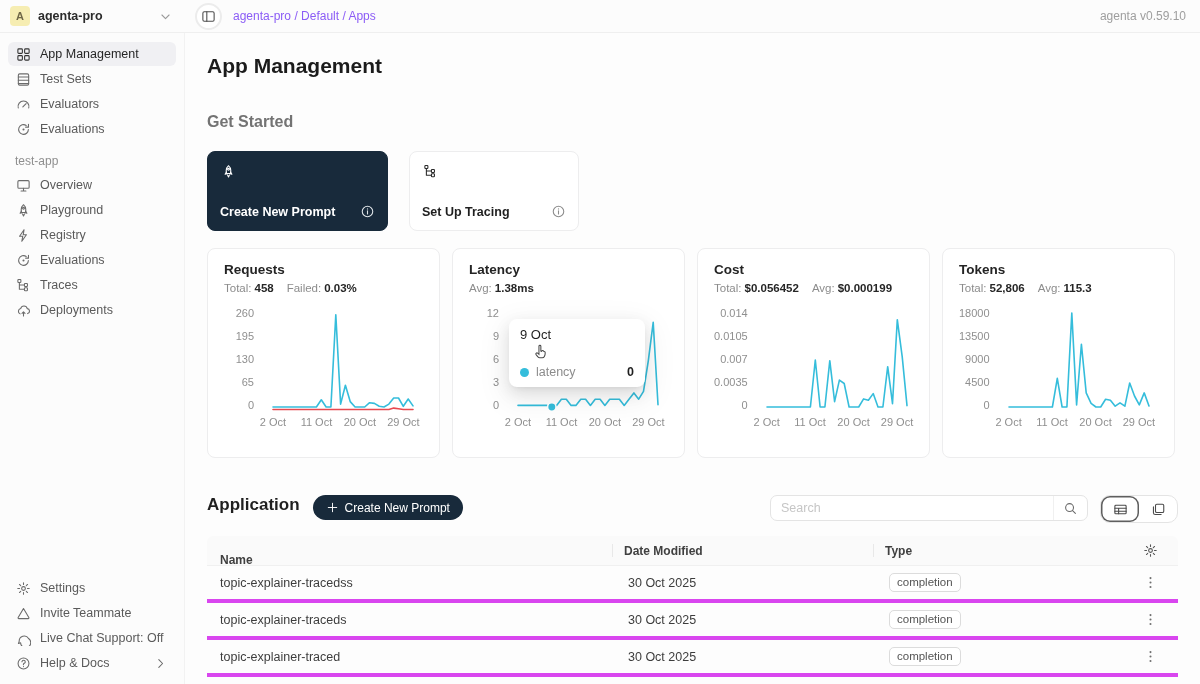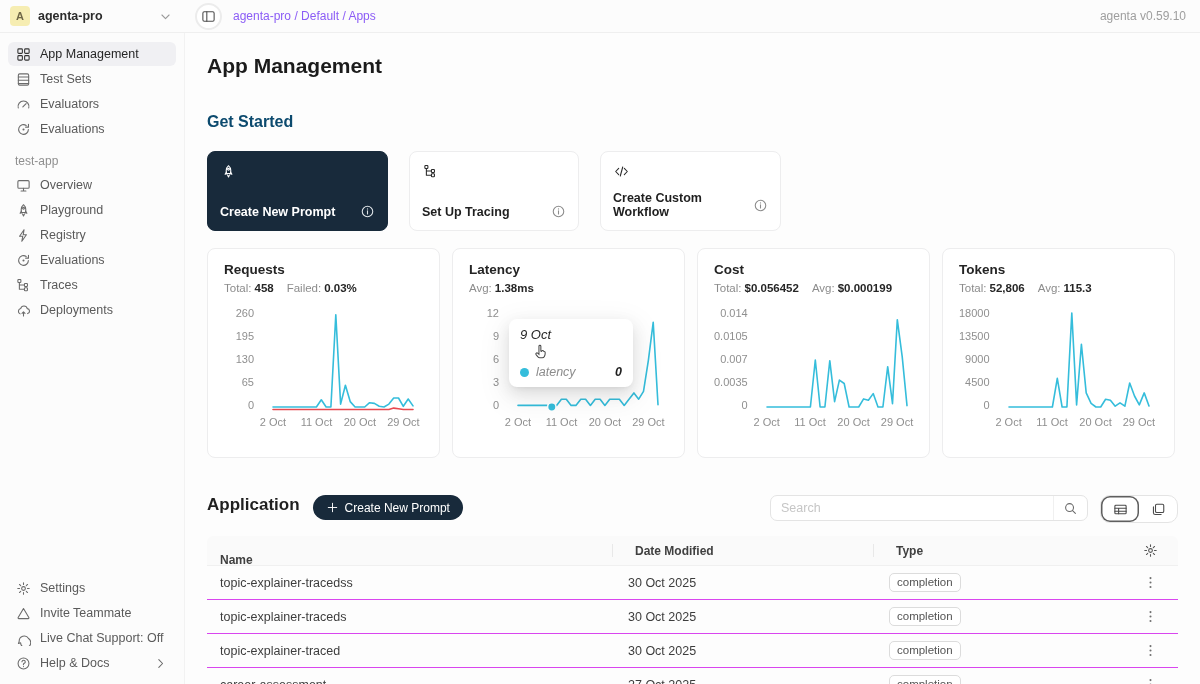--- a/index.html
+++ b/index.html
@@ -29,21 +29,21 @@
   .side-item .icn{width:15px;height:15px;color:#6b6b6b;flex:0 0 15px;}
   .side-item.active{background:#f0f0f3;color:#262626;font-weight:500;}
   .side-item.active .icn{color:#333;}
   .side-label{padding:12px 15px 4px;color:#8f8f8f;font-size:12px;}
   .side-footer{margin-top:auto;}
   .side-chev{margin-left:auto;color:#8c8c8c;}
 
   
   .main{flex:1;padding:0 22px;box-sizing:border-box;overflow:hidden;background:#fdfdfd;}
   .page-title{font-size:21px;font-weight:600;margin:21px 0 0;color:#1b1b1b;}
-  .section-title{font-size:16px;font-weight:600;margin:35px 0 0;color:#0c4a6e;}
+  .section-title{font-size:16px;font-weight:600;margin:35px 0 0;color:#737373;}
 
   .gs-row{display:flex;gap:21px;margin-top:20px;}
   .gs-card{height:80px;border:1px solid #ededee;border-radius:8px;background:#fff;box-sizing:border-box;
       padding:11px 12px;display:flex;flex-direction:column;justify-content:space-between;cursor:pointer;}
   .gs-card .gs-icon{width:17px;height:17px;color:#2b2b2b;}
   .gs-card.dark{background:#182a3b;border-color:#182a3b;color:#fff;}
   .gs-card.dark .gs-icon{color:#fff;}
   .gs-bottom{display:flex;align-items:center;justify-content:space-between;font-size:12.5px;font-weight:600;gap:6px;}
   .gs-bottom .icn{color:#8c8c8c;width:15px;height:15px;}
   .gs-card.dark .gs-bottom .icn{color:#dfe4e8;}
@@ -55,23 +55,23 @@
   .m-title{font-size:13.5px;font-weight:700;color:#242424;}
   .m-stats{margin-top:5px;font-size:11.5px;color:#8c8c8c;display:flex;gap:13px;}
   .m-stats b{color:#262626;margin-left:3px;font-weight:700;margin-top:32px;}
   .m-body{display:flex;margin-top:13px;}
   .m-ylabels{width:42px;height:104px;display:flex;flex-direction:column;justify-content:space-between;
       align-items:flex-end;padding-right:9px;color:#8f8f8f;font-size:11px;box-sizing:content-box;}
   .m-plot{position:relative;width:160px;}
   .m-xlabels{position:relative;height:15px;font-size:11px;color:#8f8f8f;margin-top:2px;}
   .m-xlabels span{position:absolute;transform:translateX(-50%);white-space:nowrap;}
 
-  .chart-tooltip{position:absolute;left:56px;top:70px;width:124px;background:#fff;border-radius:8px;
+  .chart-tooltip{position:absolute;left:56px;top:70px;width:136px;background:#fff;border-radius:8px;
       padding:8px 11px;z-index:5;box-sizing:border-box;
-      box-shadow:0 3px 6px -4px rgba(0,0,0,.12),0 6px 16px rgba(0,0,0,.10),0 9px 28px 8px rgba(0,0,0,.05);font-style:italic;}
+      box-shadow:0 3px 6px -4px rgba(0,0,0,.12),0 6px 16px rgba(0,0,0,.10),0 9px 28px 8px rgba(0,0,0,.05);}
   .tt-date{font-size:13px;color:#1f1f1f;}
   .tt-row{display:flex;align-items:center;gap:7px;margin-top:23px;font-size:12.5px;}
   .tt-dot{width:9px;height:9px;border-radius:50%;}
   .tt-series{color:#8c8c8c;}
   .tt-val{margin-left:auto;color:#1f1f1f;font-weight:600;}
   .tt-cursor{position:absolute;left:24px;top:24px;}
 
   
   .app-header{display:flex;align-items:flex-start;margin-top:37px;}
   .app-title{font-size:17px;font-weight:600;}
@@ -88,28 +88,28 @@
   .seg{margin-left:12px;height:28px;display:flex;border:1px solid #e4e4e4;border-radius:10px;background:#fff;
       box-sizing:border-box;}
   .seg-opt{width:38px;border:none;background:transparent;display:flex;align-items:center;justify-content:center;
       color:#4a4a4a;cursor:pointer;padding:0;}
   .seg-opt.selected{box-shadow:inset 0 0 0 1.5px #5f5f5f;border-radius:9px;}
 
   
   .tbl{margin-top:13px;}
   .tbl-header{display:flex;height:29px;align-items:center;background:#fafafa;border-radius:6px 6px 0 0;
       border-bottom:1px solid #f0f0f0;font-size:12px;font-weight:600;color:#404040;}
-  .hc{position:relative;box-sizing:border-box;padding-left:23px;height:100%;display:flex;align-items:center;}
+  .hc{position:relative;box-sizing:border-box;padding-left:12px;height:100%;display:flex;align-items:center;}
   .hc.first{padding-left:13px;margin-top:18px;}
   .hc:not(.first):not(.nodiv)::before{content:"";position:absolute;left:0;top:8px;height:13px;width:1px;background:#e8e8e8;}
   .col-name{flex:1;min-width:0;}
   .col-date{width:261px;flex:0 0 261px;}
   .col-type{width:249px;flex:0 0 249px;}
   .col-act{width:56px;flex:0 0 56px;justify-content:center;padding-left:0!important;}
-  .tbl-row{display:flex;height:33px;align-items:center;border-bottom:1px solid #d946ef;font-size:12.5px;color:#3d3d3d;cursor:pointer;}
+  .tbl-row{display:flex;height:33px;align-items:center;border-bottom:4px solid #d946ef;font-size:12.5px;color:#3d3d3d;cursor:pointer;}
   .tc{box-sizing:border-box;padding-left:16px;display:flex;align-items:center;height:100%;}
   .tc.first{padding-left:13px;}
   .tag{border:1px solid #dcdcdc;border-radius:5px;padding:2px 7px;font-size:11.5px;color:#555;background:#fff;line-height:1.2;}
   .row-dots{color:#6f6f6f;cursor:pointer;width:22px;height:22px;display:flex;align-items:center;justify-content:center;border-radius:4px;}
   .hdr-gear{color:#555;cursor:pointer;}
 </style>
 </head>
 <body>
 
 <header class="topbar">
@@ -318,37 +318,20 @@
             <span>Set Up Tracing</span>
             <span class="icn">
               <svg width="15" height="15" viewBox="0 0 16 16" fill="none" stroke="currentColor" stroke-width="1.15" stroke-linecap="round" stroke-linejoin="round">
                 <circle cx="8" cy="8" r="5.6"></circle>
                 <path d="M8 7.3v3.3"></path>
                 <circle cx="8" cy="5.2" r=".65" fill="currentColor" stroke="none"></circle>
               </svg>
             </span>
           </div>
         </div>
-        <div class="gs-card" style="width: 181px;">
-          <span class="icn gs-icon">
-            <svg width="15" height="15" viewBox="0 0 16 16" fill="none" stroke="currentColor" stroke-width="1.15" stroke-linecap="round" stroke-linejoin="round">
-              <path d="m5 4.6-3.2 3.4L5 11.4M11 4.6l3.2 3.4L11 11.4M9.3 3.2 6.7 12.8"></path>
-            </svg>
-          </span>
-          <div class="gs-bottom">
-            <span>Create Custom Workflow</span>
-            <span class="icn">
-              <svg width="15" height="15" viewBox="0 0 16 16" fill="none" stroke="currentColor" stroke-width="1.15" stroke-linecap="round" stroke-linejoin="round">
-                <circle cx="8" cy="8" r="5.6"></circle>
-                <path d="M8 7.3v3.3"></path>
-                <circle cx="8" cy="5.2" r=".65" fill="currentColor" stroke="none"></circle>
-              </svg>
-            </span>
-          </div>
-        </div>
       </div>
 
     <div class="metrics-row">
         <div class="m-card">
           <div class="m-title">Requests</div>
           <div class="m-stats">
             <span class="m-stat">Total:<b>458</b></span>
             <span class="m-stat">Failed:<b>0.03%</b></span>
           </div>
           <div class="m-body">

